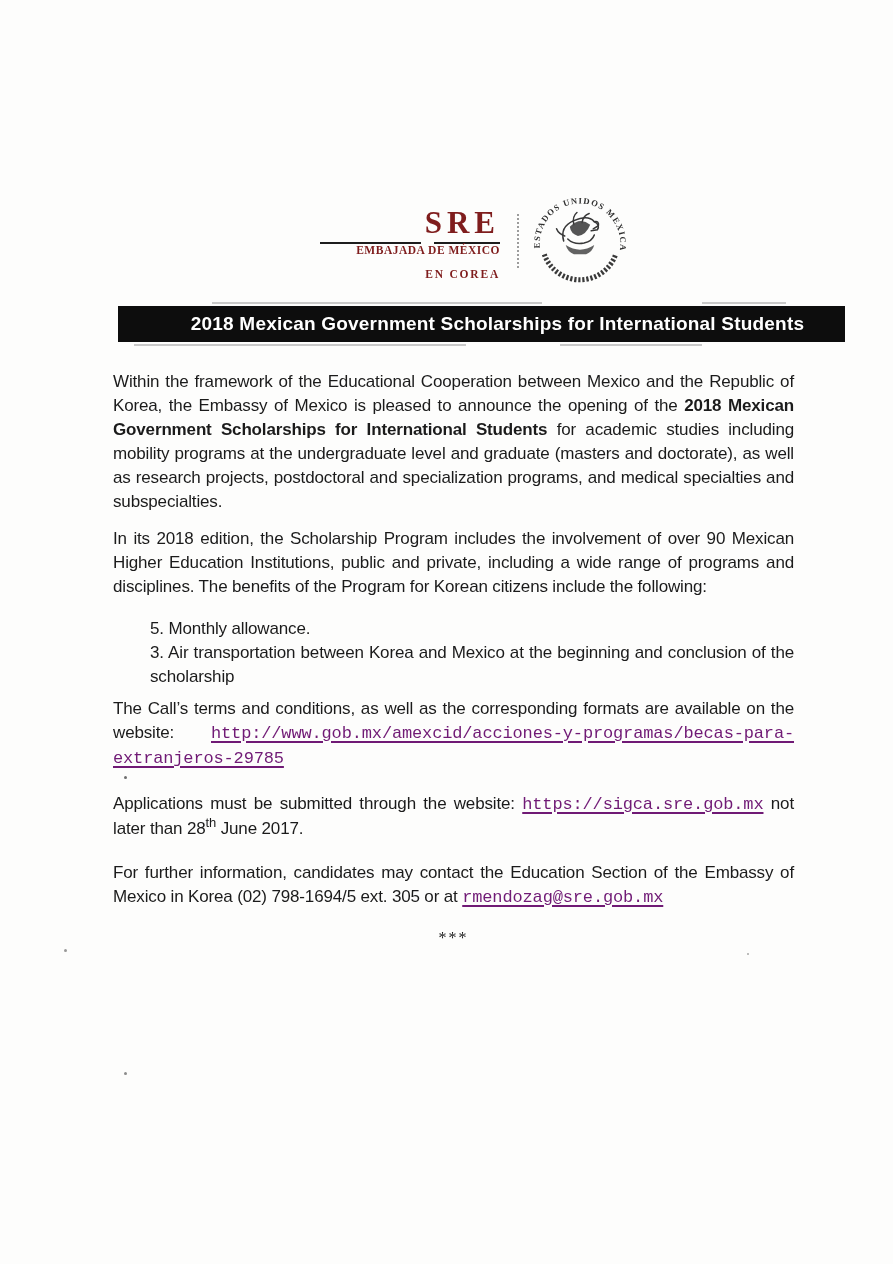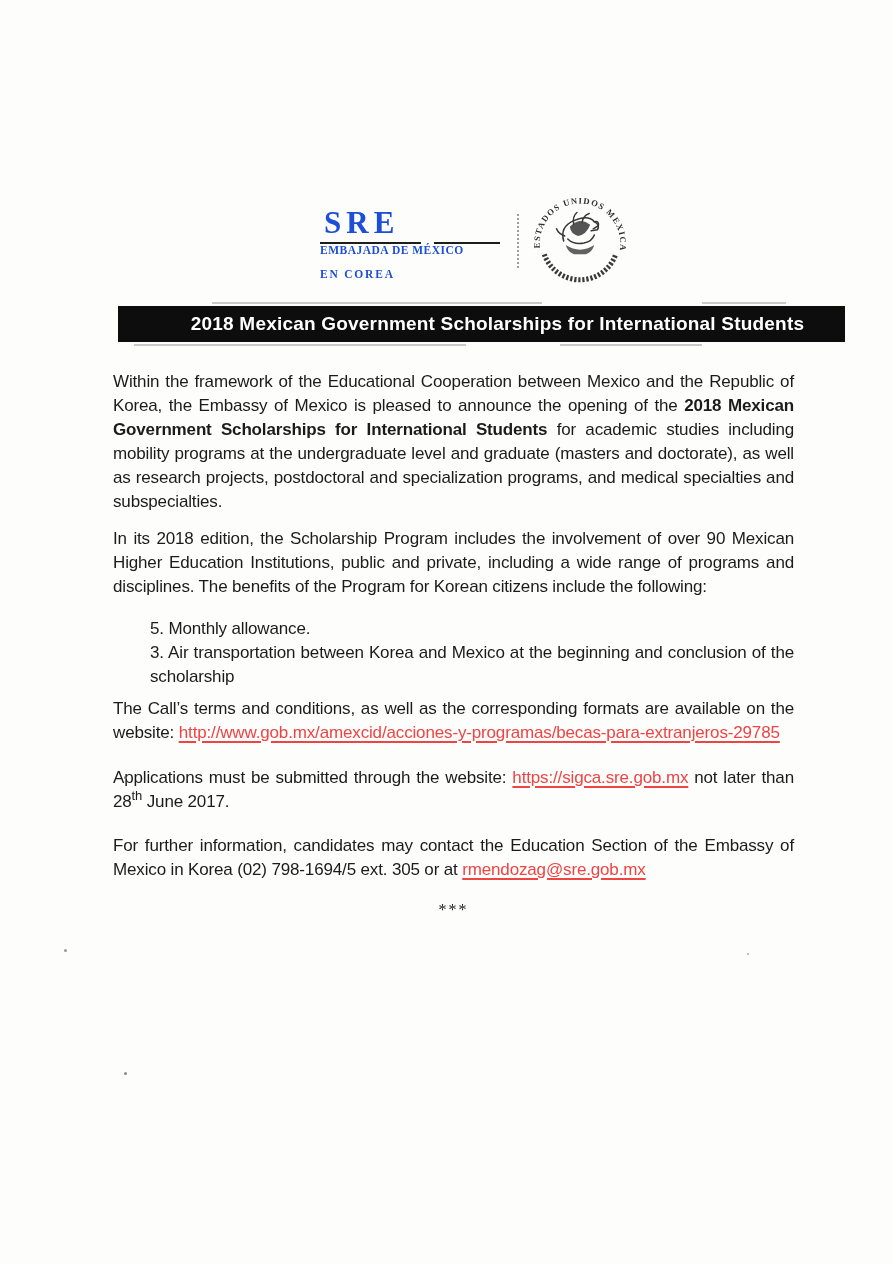--- a/index.html
+++ b/index.html
@@ -15,22 +15,22 @@
     overflow: hidden;
     color: #1b1b1b;
   }
 
   
   .logo-block {
     position: absolute;
     left: 320px;
     top: 207px;
     width: 180px;
-    text-align: left;
-    color: #1d4ed8;
+    text-align: right;
+    color: #7f1d1d;
   }
   .logo-acronym {
     font-family: "Liberation Serif", serif;
     font-size: 31px;
     font-weight: bold;
     letter-spacing: 5px;
     padding-left: 4px;
     line-height: 1;
   }
   .logo-rule {
@@ -109,24 +109,25 @@
   }
   .body-col p.para-1 { margin-bottom: 13px; }
   .body-col p.para-2 { margin-bottom: 18px; }
   .benefits { margin-bottom: 8px; }
   .benefit-item { padding-left: 37px; }
   .para-terms { margin-bottom: 21px; }
   .para-apps  { margin-bottom: 20px; }
   .para-contact { margin-bottom: 15px; }
   b.inline-title { font-weight: bold; }
   a.doc-link {
-    color: #ef4444;
+    color: #701a75;
     text-decoration: underline;
     text-underline-offset: 3px;
     text-decoration-thickness: 1.5px;
+    font-family: Liberation Mono, monospace;
   }
   sup.ord { font-size: 13px; line-height: 0; vertical-align: super; }
   .footer-mark {
     text-align: center;
     font-size: 16px;
     letter-spacing: 2px;
     margin-top: 16px;
     font-family: "Liberation Serif", serif;
   }
 

